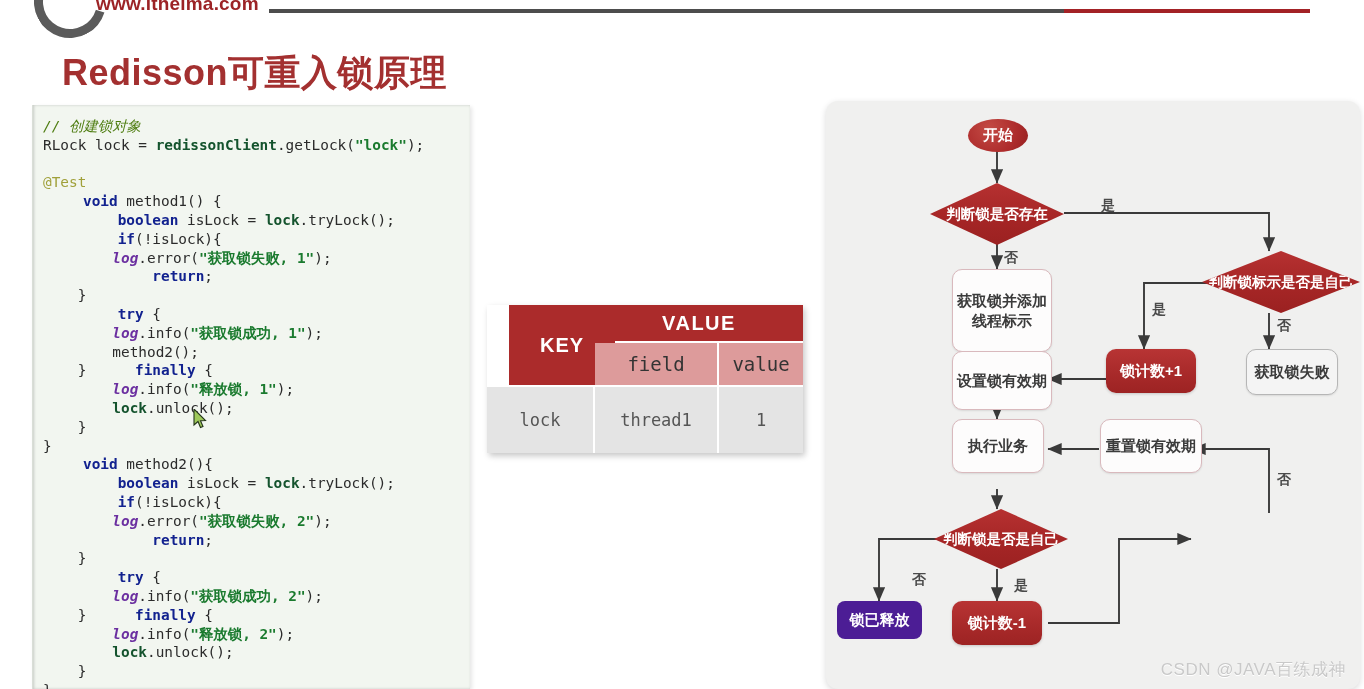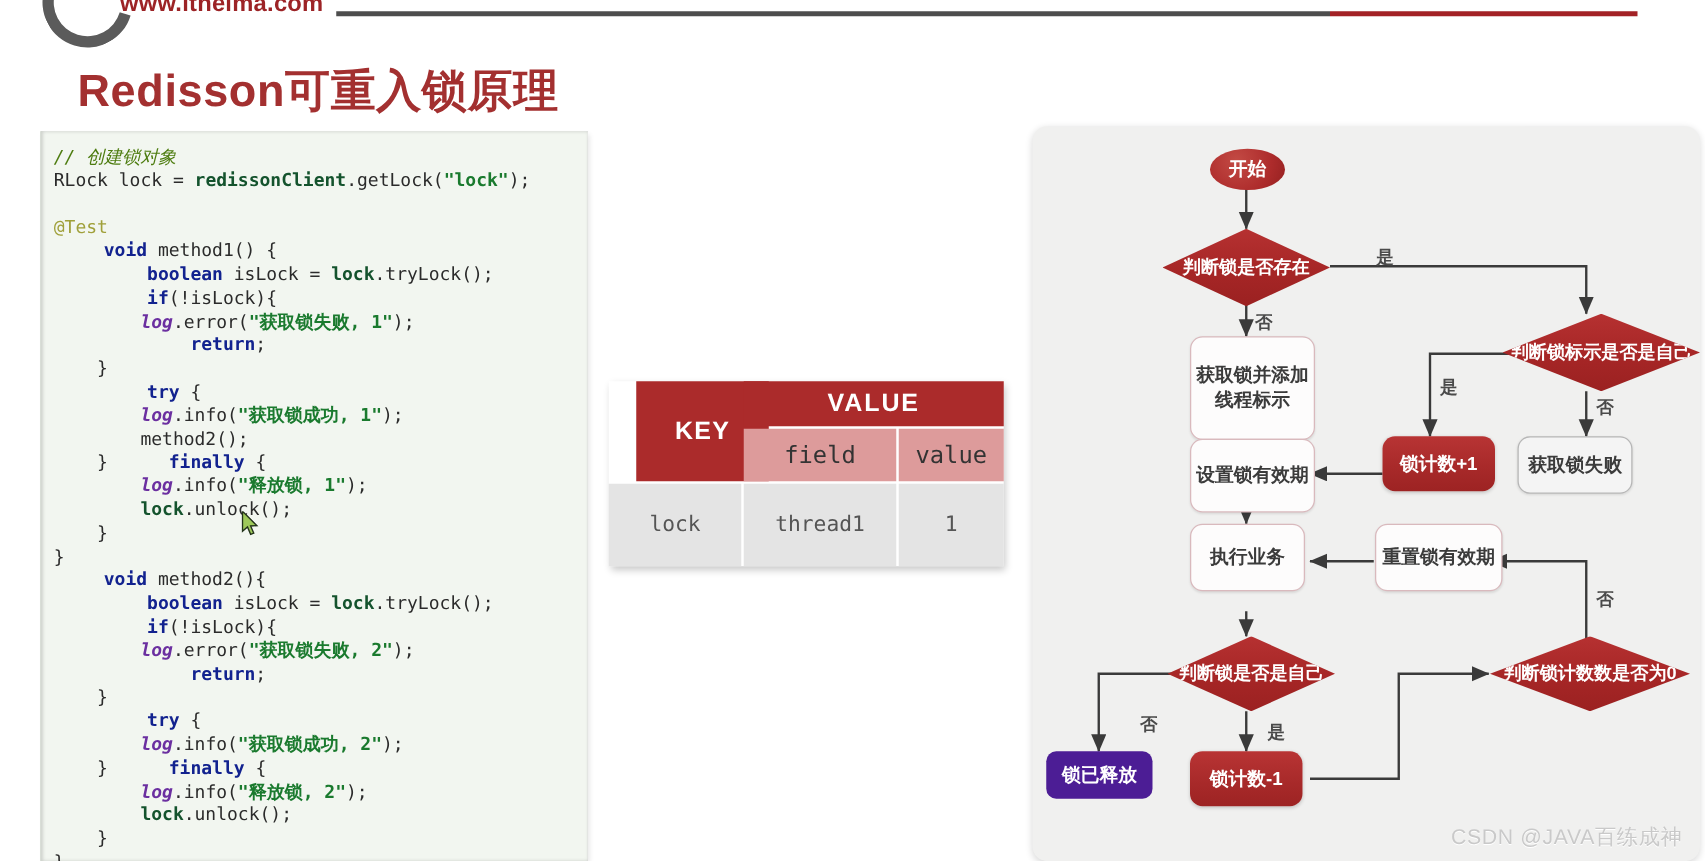--- a/index.html
+++ b/index.html
@@ -242,29 +242,28 @@
   <div class="node n-diamond" style="left:104px;top:82px;width:134px;height:62px;">判断锁是否存在</div>
 
   <div class="node n-box-light" style="left:126px;top:168px;width:90px;height:57px;padding:12px 4px;">获取锁并添加线程标示</div>
 
   <div class="node n-box-light" style="left:126px;top:250px;width:90px;height:57px;padding:0 4px;">设置锁有效期</div>
 
   <div class="node n-diamond" style="left:376px;top:150px;width:158px;height:62px;">判断锁标示是否是自己</div>
 
   <div class="node n-box-red" style="left:280px;top:248px;width:90px;height:44px;">锁计数+1</div>
 
-  <div class="node n-box-gray-outline" style="left:388px;top:248px;width:90px;height:44px;">获取锁失败</div>
+  <div class="node n-box-gray-outline" style="left:420px;top:248px;width:90px;height:44px;">获取锁失败</div>
 
   <div class="node n-box-light" style="left:126px;top:318px;width:90px;height:52px;">执行业务</div>
 
   <div class="node n-box-light" style="left:274px;top:318px;width:92px;height:52px;padding:0 4px;">重置锁有效期</div>
 
   <div class="node n-diamond" style="left:108px;top:408px;width:134px;height:60px;">判断锁是否是自己</div>
 
-  <div class="node n-diamond" style="left:366px;top:408px;width:160px;height:60px;">判断锁计数数是否为0</div>
 
   <div class="node n-box-gray" style="left:11px;top:500px;width:85px;height:38px;">锁已释放</div>
 
   <div class="node n-box-red" style="left:126px;top:500px;width:90px;height:44px;">锁计数-1</div>
 
   <div class="edge-label" style="left:275px;top:96px;">是</div>
   <div class="edge-label" style="left:178px;top:148px;">否</div>
   <div class="edge-label" style="left:326px;top:200px;">是</div>
   <div class="edge-label" style="left:451px;top:216px;">否</div>
   <div class="edge-label" style="left:86px;top:470px;">否</div>

